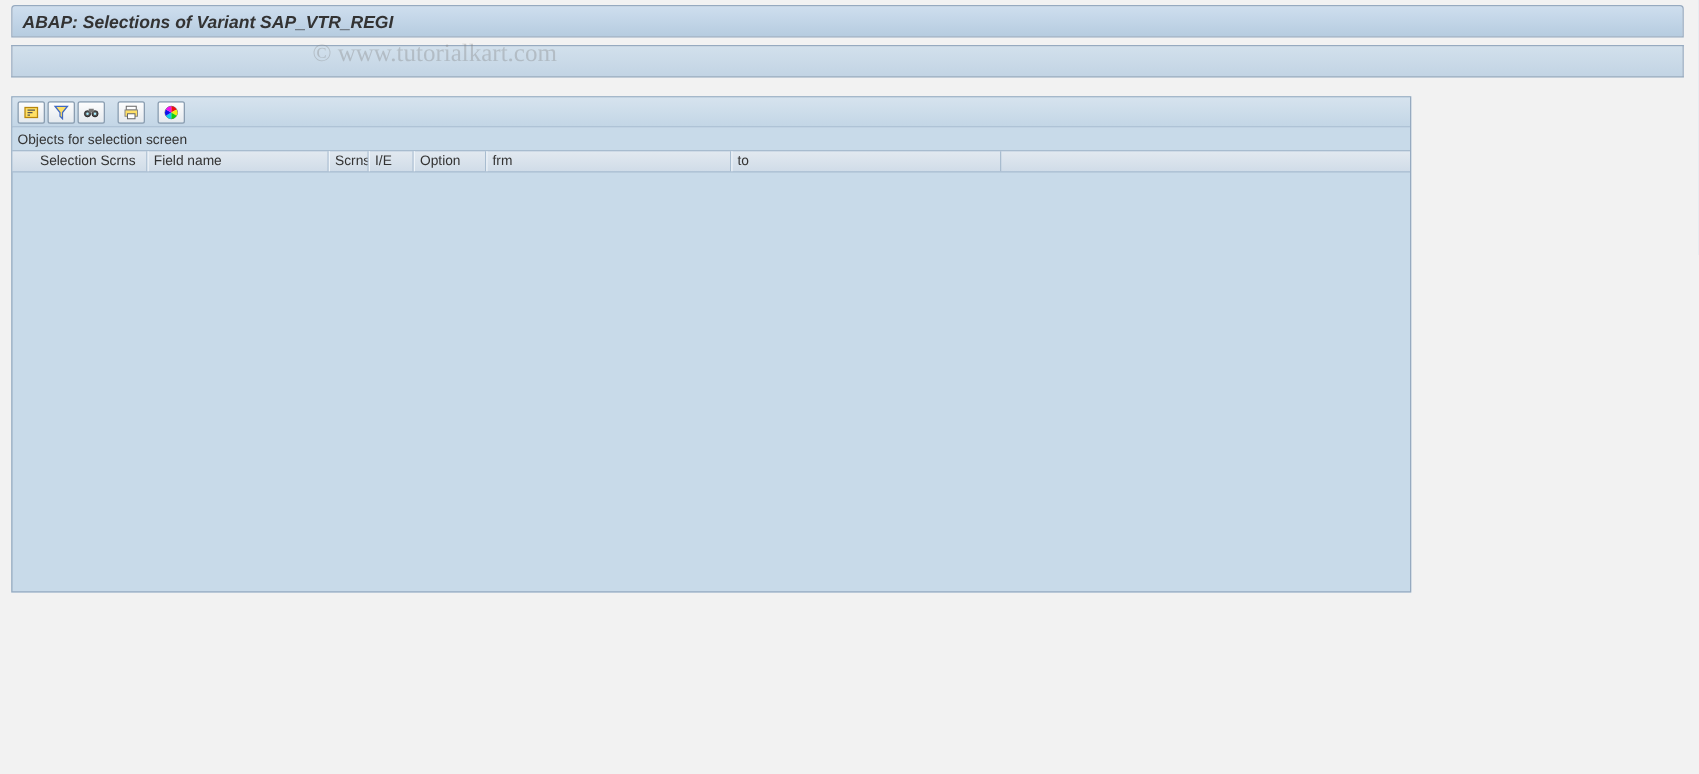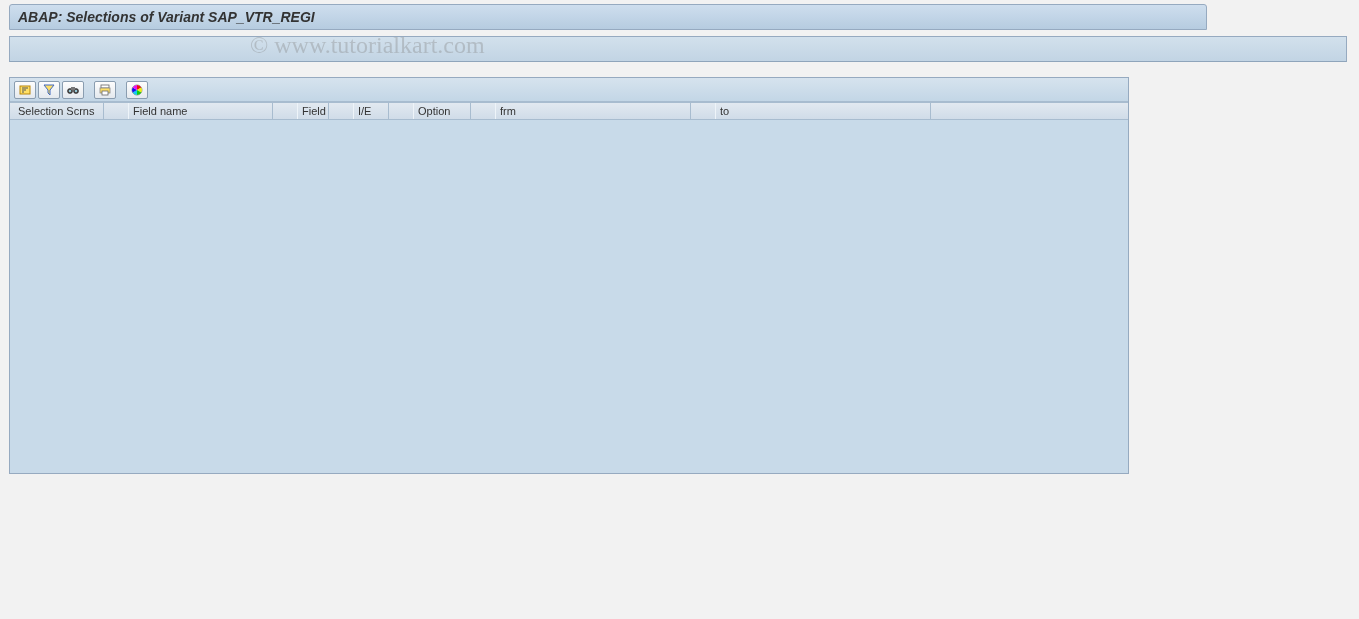--- a/index.html
+++ b/index.html
@@ -9,32 +9,32 @@
     background: #f2f2f2;
     width: 1359px;
     height: 619px;
     position: relative;
     overflow: hidden;
   }
   .watermark {
     position: absolute;
     top: 32px;
     left: 250px;
-    font-size: 24px;
+    font-size: 20px;
     color: rgba(130,130,130,0.35);
     font-family: Georgia, serif;
     z-index: 100;
     pointer-events: none;
     white-space: nowrap;
   }
   .title-bar {
     position: absolute;
     left: 9px;
     top: 4px;
-    width: 1198px;
+    width: 1338px;
     height: 26px;
     background: linear-gradient(to bottom, #cedeee 0%, #b6cce0 100%);
     border: 1px solid #96aac0;
     border-radius: 3px 3px 0 0;
     display: flex;
     align-items: center;
     padding-left: 8px;
   }
   .title-bar span {
     font-weight: bold;
@@ -95,23 +95,22 @@
     border-top: 1px solid #a8bccf;
     border-bottom: 1px solid #a8bccf;
   }
   .th {
     border-right: 1px solid #a8bccf;
     border-left: 1px solid #eef4f9;
     padding: 2px 4px;
     color: #333;
     white-space: nowrap;
     overflow: hidden;
-    margin-left: 24px;
   }
-  .th:first-child { border-left: none; margin-left: 4px; }
+  .th:first-child { border-left: none; margin-left: 18px; }
   .col-sel { width: 90px; }
   .col-field { width: 145px; }
   .col-type { width: 32px; }
   .col-ie { width: 36px; }
   .col-opt { width: 58px; }
   .col-frm { width: 196px; }
   .col-to { width: 216px; }
   .table-body {
     flex: 1;
     background: #c8dae9;
@@ -165,25 +164,26 @@
         <path d="M7 7 L7 2 A5 5 0 0 1 11.3 4.5 Z" fill="#e11"></path>
         <path d="M7 7 L11.3 4.5 A5 5 0 0 1 11.3 9.5 Z" fill="#ee1"></path>
         <path d="M7 7 L11.3 9.5 A5 5 0 0 1 7 12 Z" fill="#1c1"></path>
         <path d="M7 7 L7 12 A5 5 0 0 1 2.7 9.5 Z" fill="#1ce"></path>
         <path d="M7 7 L2.7 9.5 A5 5 0 0 1 2.7 4.5 Z" fill="#11e"></path>
         <path d="M7 7 L2.7 4.5 A5 5 0 0 1 7 2 Z" fill="#e1e"></path>
       </svg>
     </div>
   </div>
 
+  <div class="section-label">Objects for selection screen</div>
 
   <div class="table-head">
     <div class="th col-sel">Selection Scrns</div>
     <div class="th col-field">Field name</div>
-    <div class="th col-type">Field</div>
+    <div class="th col-type">Scrns</div>
     <div class="th col-ie">I/E</div>
     <div class="th col-opt">Option</div>
     <div class="th col-frm">frm</div>
     <div class="th col-to">to</div>
   </div>
 
   <div class="table-body"></div>
 </div>
 
 </body></html>

